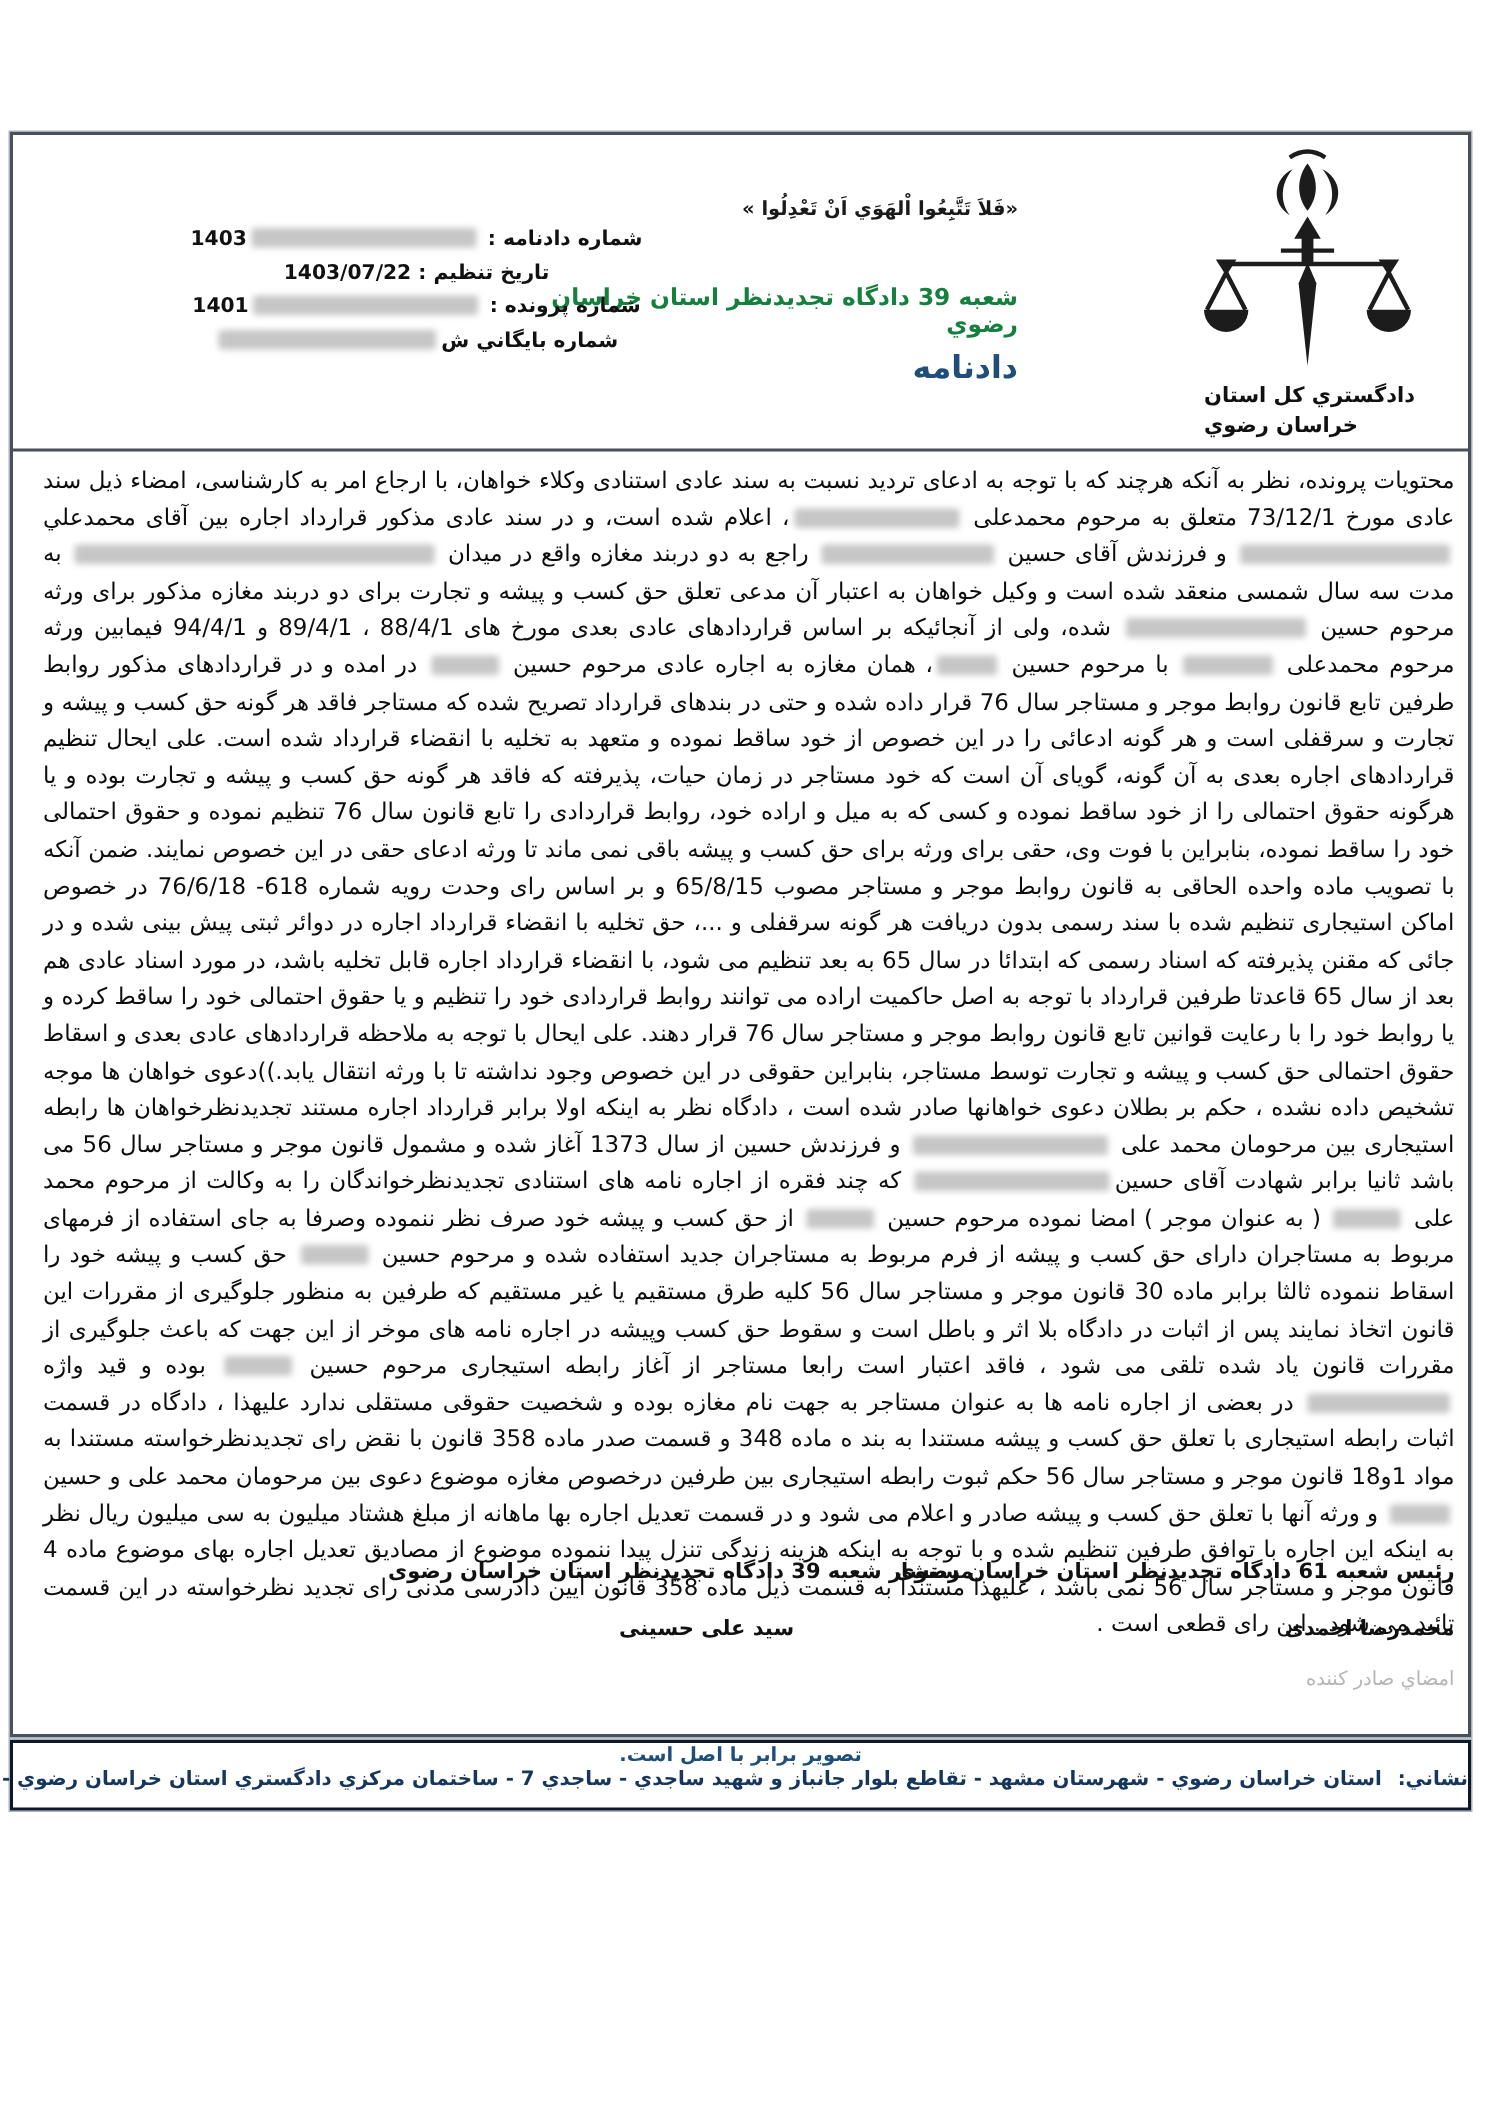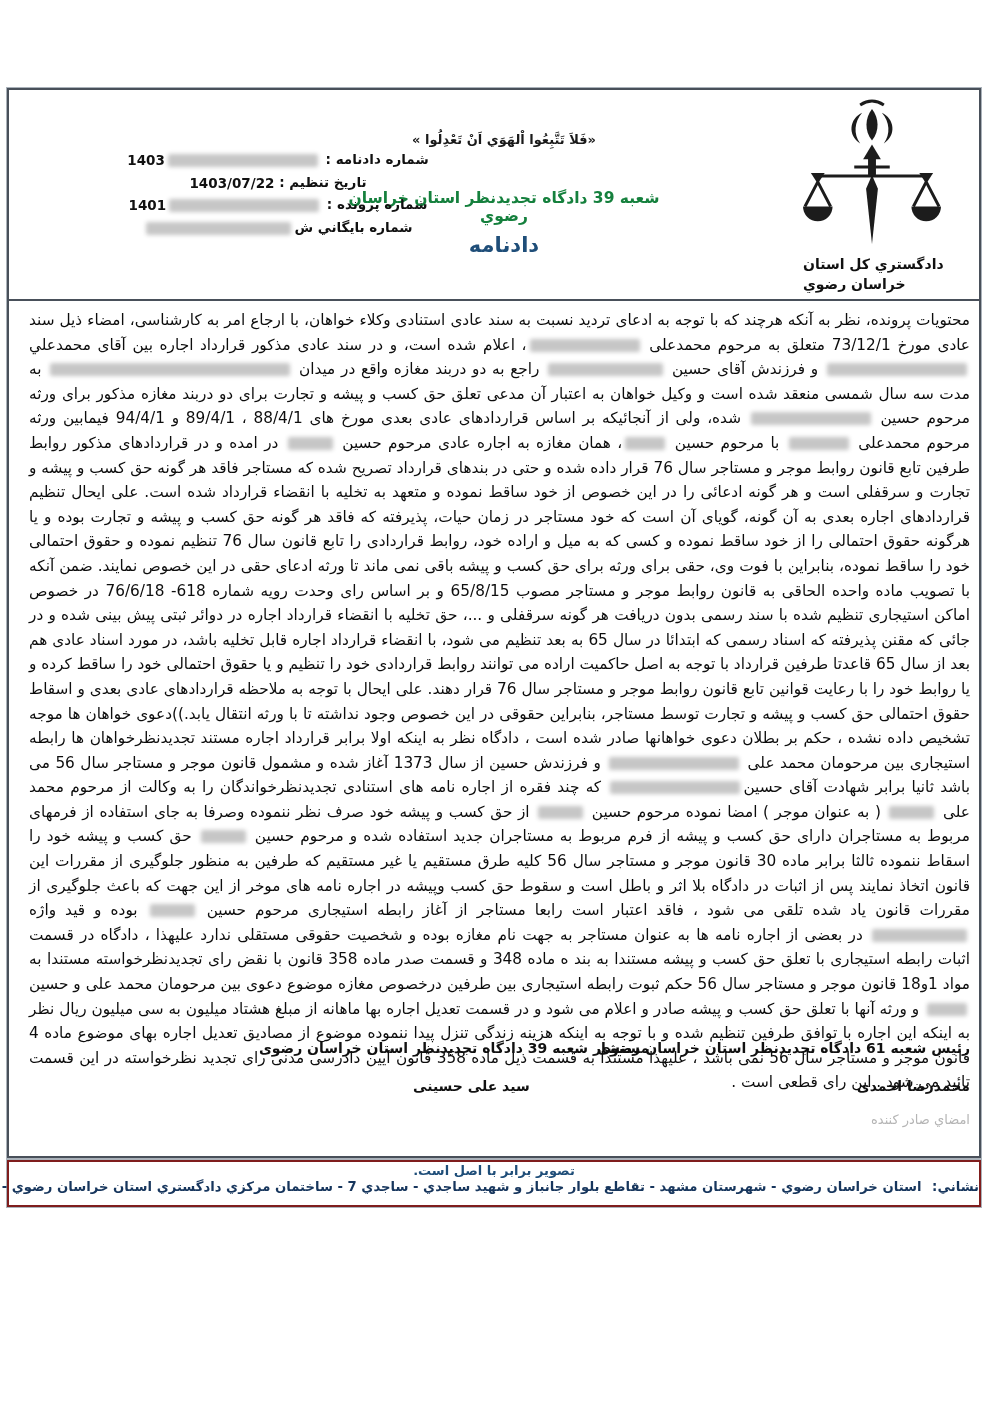--- a/index.html
+++ b/index.html
@@ -11,21 +11,21 @@
   .page{position:absolute;inset:0;background:#fff;}
 
   
   .main-box{
     position:absolute;top:88px;left:7px;width:970px;height:1066px;
     border:2px solid #49505a;box-shadow:0 0 0 1px #aab2ba;background:#fff;
   }
   .header-sec{position:absolute;top:0;left:0;right:0;height:209px;border-bottom:2px solid #49505a;}
 
   
-  .center-col{position:absolute;top:0;left:320px;width:350px;text-align:center;}
+  .center-col{position:absolute;top:0;left:320px;width:350px;}
   .verse{margin-top:42px;font-size:13px;font-weight:bold;color:#1a1a1a;}
   .court-line{margin-top:42px;font-size:15.5px;font-weight:bold;color:#15803d;}
   .doc-title{margin-top:8px;font-size:21px;font-weight:bold;color:#1f4e79;letter-spacing:1px;}
 
   
   .fields{position:absolute;top:58px;left:58px;width:422px;font-size:13.5px;font-weight:bold;}
   .field-row{height:22.5px;line-height:22px;text-align:center;white-space:nowrap;}
   .fvalue{direction:ltr;display:inline-block;vertical-align:middle;}
 
   
@@ -47,21 +47,21 @@
   
   .sig-title-right{position:absolute;top:950px;right:9px;font-size:14px;font-weight:bold;}
   .sig-title-left{position:absolute;top:950px;left:250px;font-size:14px;font-weight:bold;}
   .sig-name-right{position:absolute;top:988px;right:9px;font-size:14px;font-weight:bold;}
   .sig-name-left{position:absolute;top:988px;left:388px;font-size:14px;font-weight:bold;margin-left:16px;}
   .issuer-note{position:absolute;top:1022px;right:9px;font-size:13px;color:#b5b5b5;}
 
   
   .footer-box{
     position:absolute;top:1160px;left:7px;width:970px;height:43px;
-    border:2px solid #7f1d1d;box-shadow:0 0 0 1px #aab2ba;background:#fff;text-align:center;
+    border:2px solid #0f172a;box-shadow:0 0 0 1px #aab2ba;background:#fff;text-align:center;
   }
   .certify{margin-top:1px;font-size:13px;font-weight:bold;color:#1f4e79;}
   .address{margin-top:1px;font-size:13.2px;font-weight:bold;color:#17365d;white-space:nowrap;}
   .address .addr-label{margin-left:6px;}
 
   svg .ink{fill:#1c1c1c;}
   svg .ln{stroke:#1c1c1c;stroke-width:3;fill:none;}
 </style>
 </head>
 <body>

